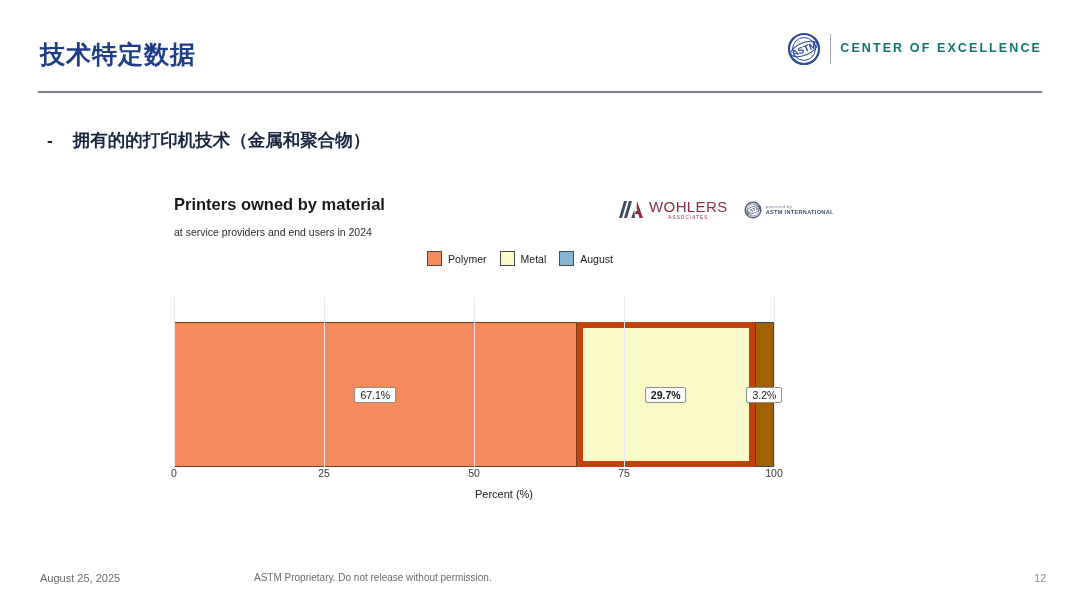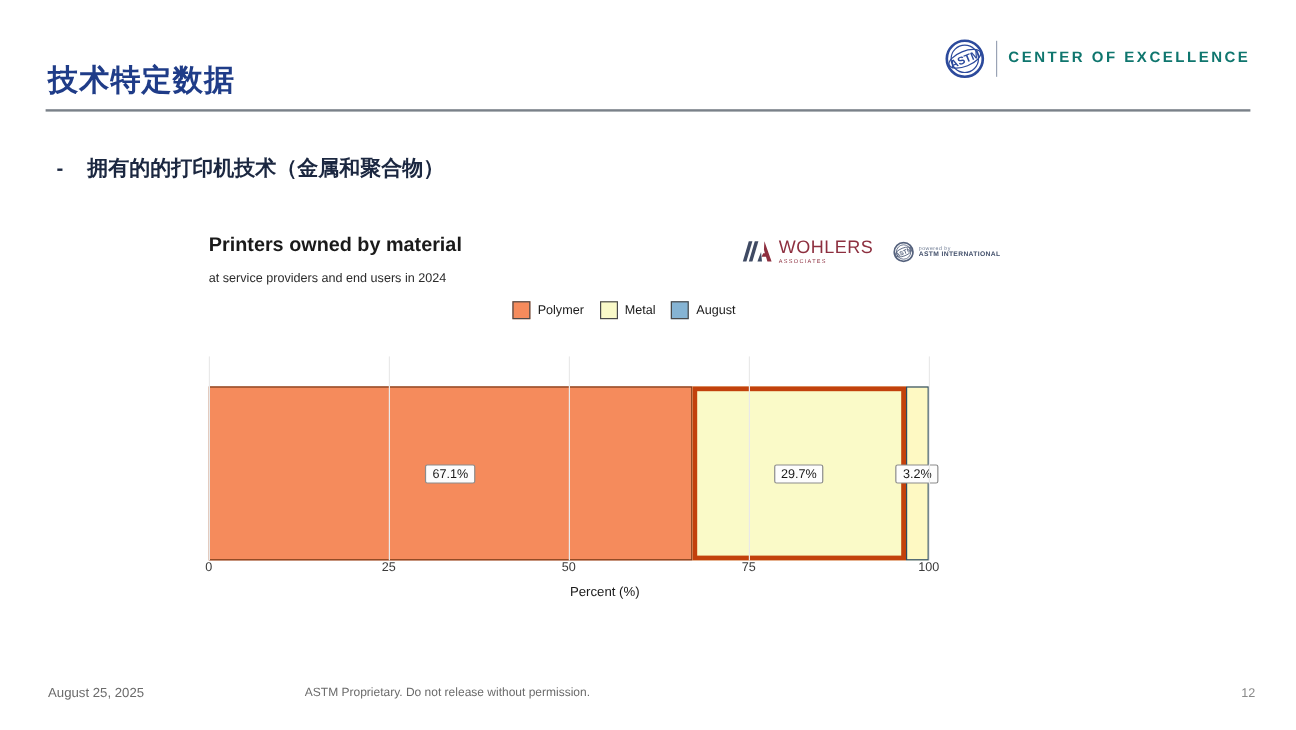--- a/index.html
+++ b/index.html
@@ -13,21 +13,21 @@
     position: relative;
     overflow: hidden;
     font-family: "Liberation Sans", sans-serif;
     color: #222;
   }
 
   
   .slide-title {
     position: absolute;
     left: 40px;
-    top: 50px;
+    top: 38px;
     font-size: 25px;
     font-weight: 600;
     color: #1f3c88;
     letter-spacing: 1px;
     white-space: nowrap;
   }
   .header-rule {
     position: absolute;
     left: 38px;
     top: 91px;
@@ -131,21 +131,21 @@
   }
   .wohlers {
     display: flex;
     align-items: center;
     gap: 5px;
   }
   .wohlers-mark { width: 26px; height: 19px; flex: none; }
   .wohlers-text {
     display: flex;
     flex-direction: column;
-    align-items: flex-start;
+    align-items: center;
     line-height: 1;
   }
   .wohlers-name {
     font-size: 15px;
     font-weight: 400;
     letter-spacing: 0.4px;
     color: #8d2f3f;
     white-space: nowrap;
   }
   .wohlers-sub {
@@ -230,22 +230,22 @@
     height: 145px;
     width: 600px;
     display: flex;
   }
   .seg {
     height: 100%;
     box-sizing: border-box;
     position: relative;
   }
   .seg-polymer { background: #F58B5C; border: 1px solid #7a3b1a; }
-  .seg-metal   { background: #FAFAC8; border: 4px solid #c2410c; }
-  .seg-other   { background: #fef9c3; border: 1px solid #2c4a63; }
+  .seg-metal   { background: #FAFAC8; border: 6px solid #c2410c; font-weight: bold; }
+  .seg-other   { background: #a16207; border: 1px solid #2c4a63; }
   .seg-label {
     position: absolute;
     top: 50%;
     left: 50%;
     transform: translate(-50%, -50%);
     background: #fdfdfd;
     border: 1px solid #8c8c8c;
     border-radius: 2px;
     padding: 1px 5px;
     font-size: 10.5px;

